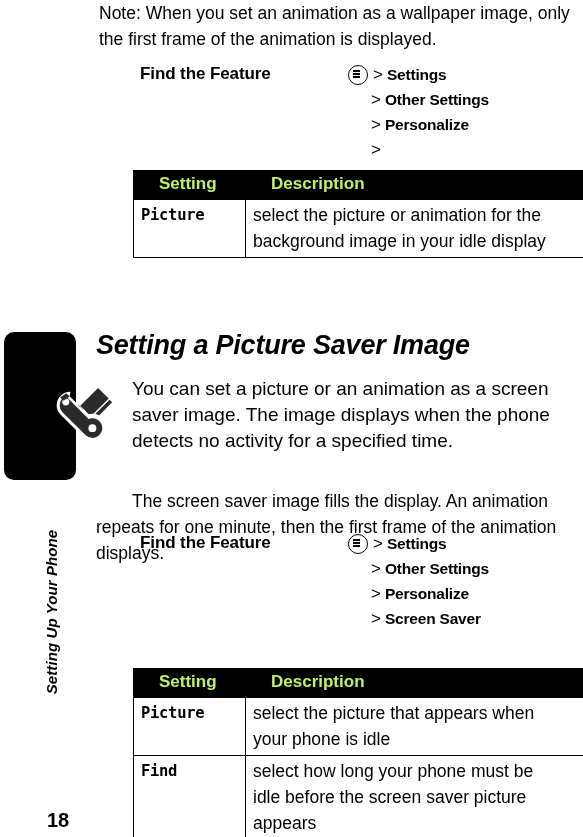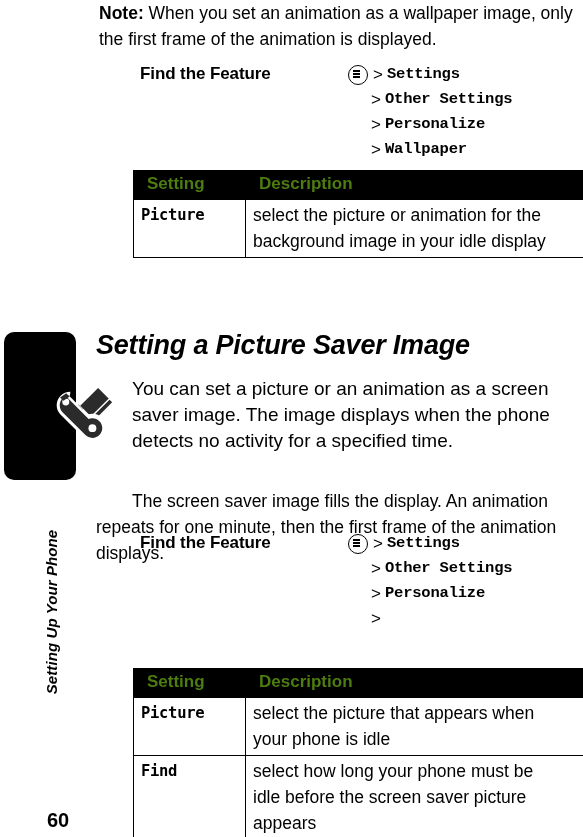--- a/index.html
+++ b/index.html
@@ -61,21 +61,21 @@
 
   
   .note-block {
     position: absolute;
     left: 99px;
     top: 0px;
     width: 478px;
     font-size: 17.5px;
     line-height: 26px;
   }
-  .note-block b { font-weight: bold; }
+  .note-block b { font-weight: normal; }
 
   .section-heading {
     position: absolute;
     left: 96px;
     top: 310px;
     width: 484px;
     font-size: 27px;
     font-weight: bold;
     font-style: italic;
     letter-spacing: -0.2px;
@@ -147,21 +147,21 @@
   .menu-key i:nth-child(1) { top: 4px;  width: 6.5px; }
   .menu-key i:nth-child(2) { top: 7.2px;  width: 6.5px; }
   .menu-key i:nth-child(3) { top: 10.4px; width: 6.5px; }
   .gt {
     font-size: 17px;
     line-height: 25px;
     margin: 0 4px 0 5px;
     font-family: "Liberation Sans", sans-serif;
   }
   .mono {
-    font-family: Liberation Mono, monospace;
+    font-family: Liberation Sans, sans-serif;
     font-weight: bold;
     font-size: 15.5px;
     line-height: 25px;
     letter-spacing: -0.2px;
   }
   .fft-row.sub .gt { margin-left: 23px; }
 
   
   .stable {
     position: absolute;
@@ -170,26 +170,26 @@
     border-collapse: collapse;
     table-layout: fixed;
   }
   .stable th, .stable td {
     border: 1px solid #000;
     vertical-align: top;
     padding: 2px 18px 3px 7px;
   }
   .stable thead th {
     background: #000000;
-    color: #4d7c0f;
+    color: #bef264;
     font-size: 17px;
     font-weight: bold;
     text-align: left;
     border-color: #000;
-    padding: 1px 7px 3px 13px;
+    padding: 1px 7px 3px 25px;
     height: 24px;
     line-height: 24px;
   }
   .stable col.c1 { width: 112px; }
   .stable col.c2 { width: 338px; }
   .stable td.setting {
     font-family: "DejaVu Sans Mono", "Liberation Mono", monospace;
     font-weight: bold;
     font-size: 15.5px;
     line-height: 26px;
@@ -227,21 +227,21 @@
       <path d="M34 23 C27 23.5 22 29 22 36 C22 39.8 23.5 43 26 45.4 L55.5 74.8 C58 77.3 61.3 78.8 65 78.8 C72.2 78.8 78 73 78 65.8 C78 58.6 72.2 52.8 65 52.8 C63.2 52.8 61.5 53.2 60 53.8 L31.6 25.4 C32.3 24.5 33 23.7 34 23 Z" fill="#2b2b2b"></path>
       <circle cx="30" cy="31.5" r="4.6" fill="#ffffff"></circle>
       <circle cx="65" cy="66" r="5.2" fill="#ffffff"></circle>
       <path d="M22.5 25.5 L30.5 20 L35 24.5 L27 30 Z" fill="#2b2b2b"></path>
     </g>
   </svg>
 </div>
 
 <div class="side-running-head">Setting Up Your Phone</div>
 
-<div class="page-number">60</div>
+<div class="page-number">18</div>
 
 <div class="note-block">
   <b>Note:</b><span> When you set an animation as a wallpaper image, only the first frame of the animation is displayed.</span>
 </div>
 
 <div class="fft" style="top:62px;">
   <div class="fft-label">Find the Feature</div>
   <div class="fft-path">
 
     <div class="fft-row">
@@ -259,21 +259,20 @@
       <span class="mono">Other Settings</span>
     </div>
 
     <div class="fft-row sub">
       <span class="gt">&gt;</span>
       <span class="mono">Personalize</span>
     </div>
 
     <div class="fft-row sub">
       <span class="gt">&gt;</span>
-      <span class="mono">Wallpaper</span>
     </div>
 
   </div>
 </div>
 
 <table class="stable" style="top:170px;">
   <colgroup>
       <col class="c1">
       <col class="c2">
     </colgroup>
@@ -316,20 +315,21 @@
       <span class="mono">Other Settings</span>
     </div>
 
     <div class="fft-row sub">
       <span class="gt">&gt;</span>
       <span class="mono">Personalize</span>
     </div>
 
     <div class="fft-row sub">
       <span class="gt">&gt;</span>
+      <span class="mono">Screen Saver</span>
     </div>
 
   </div>
 </div>
 
 <table class="stable" style="top:668px;">
   <colgroup>
       <col class="c1">
       <col class="c2">
     </colgroup>

